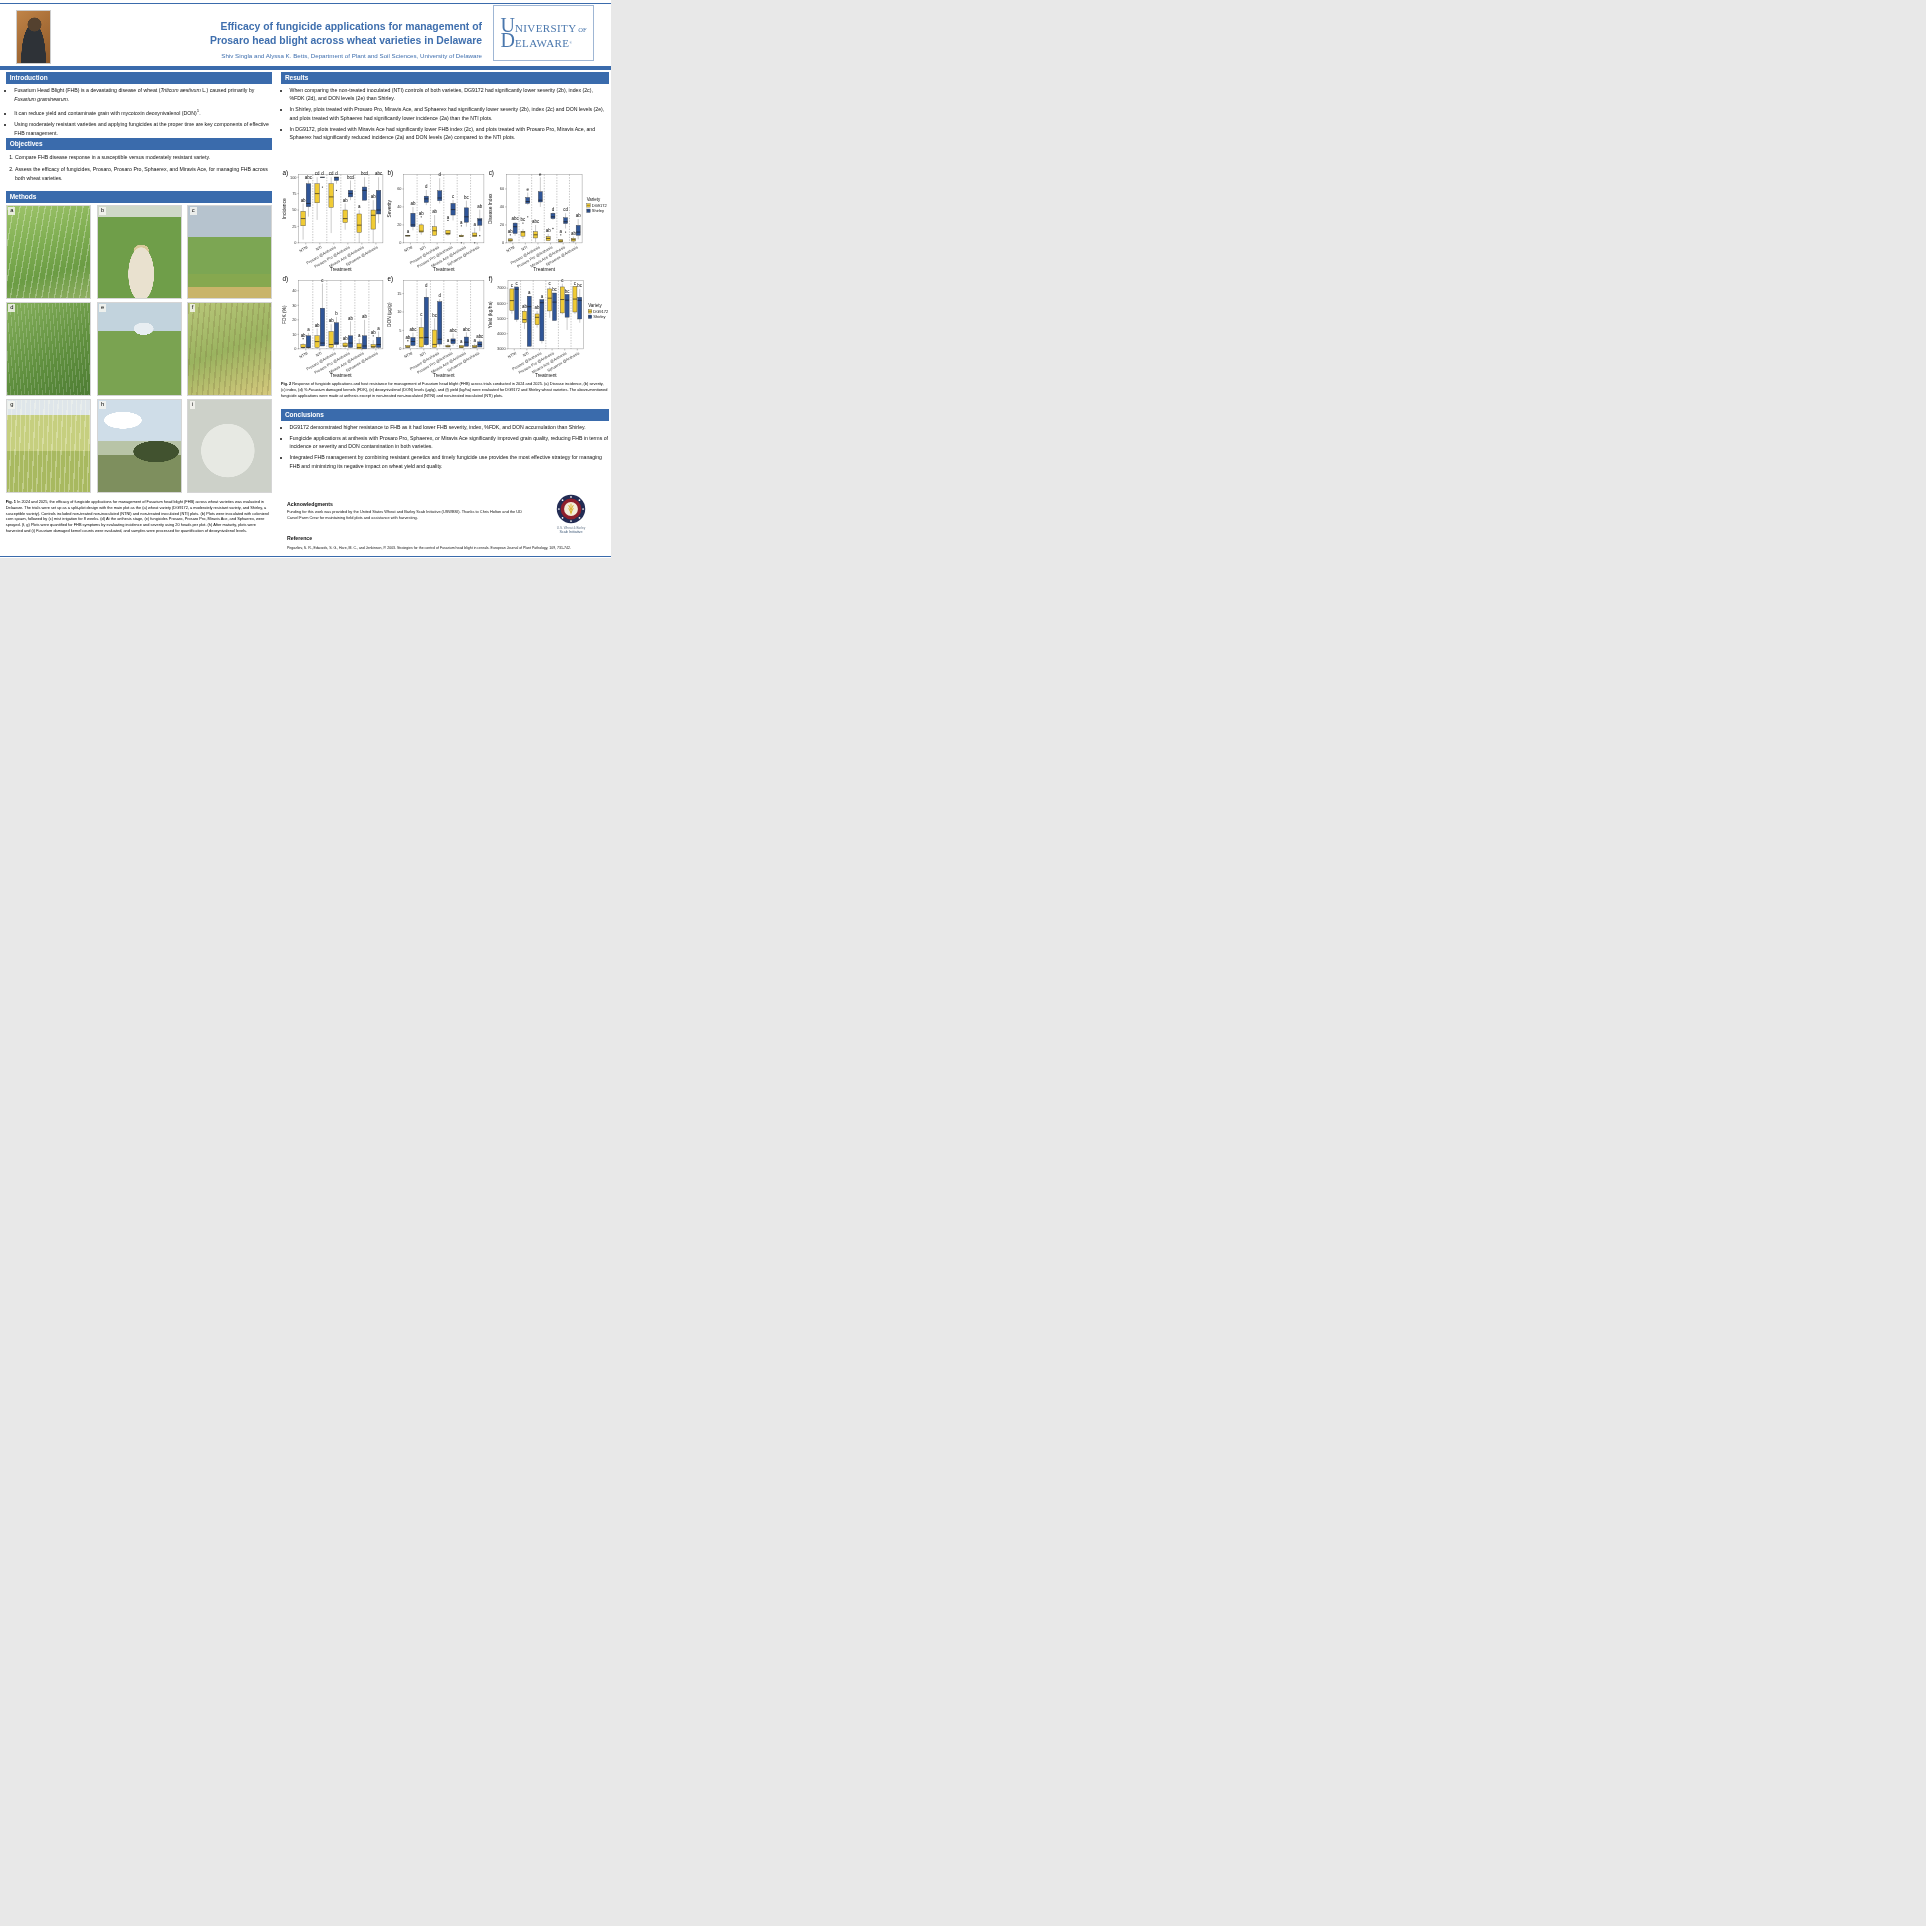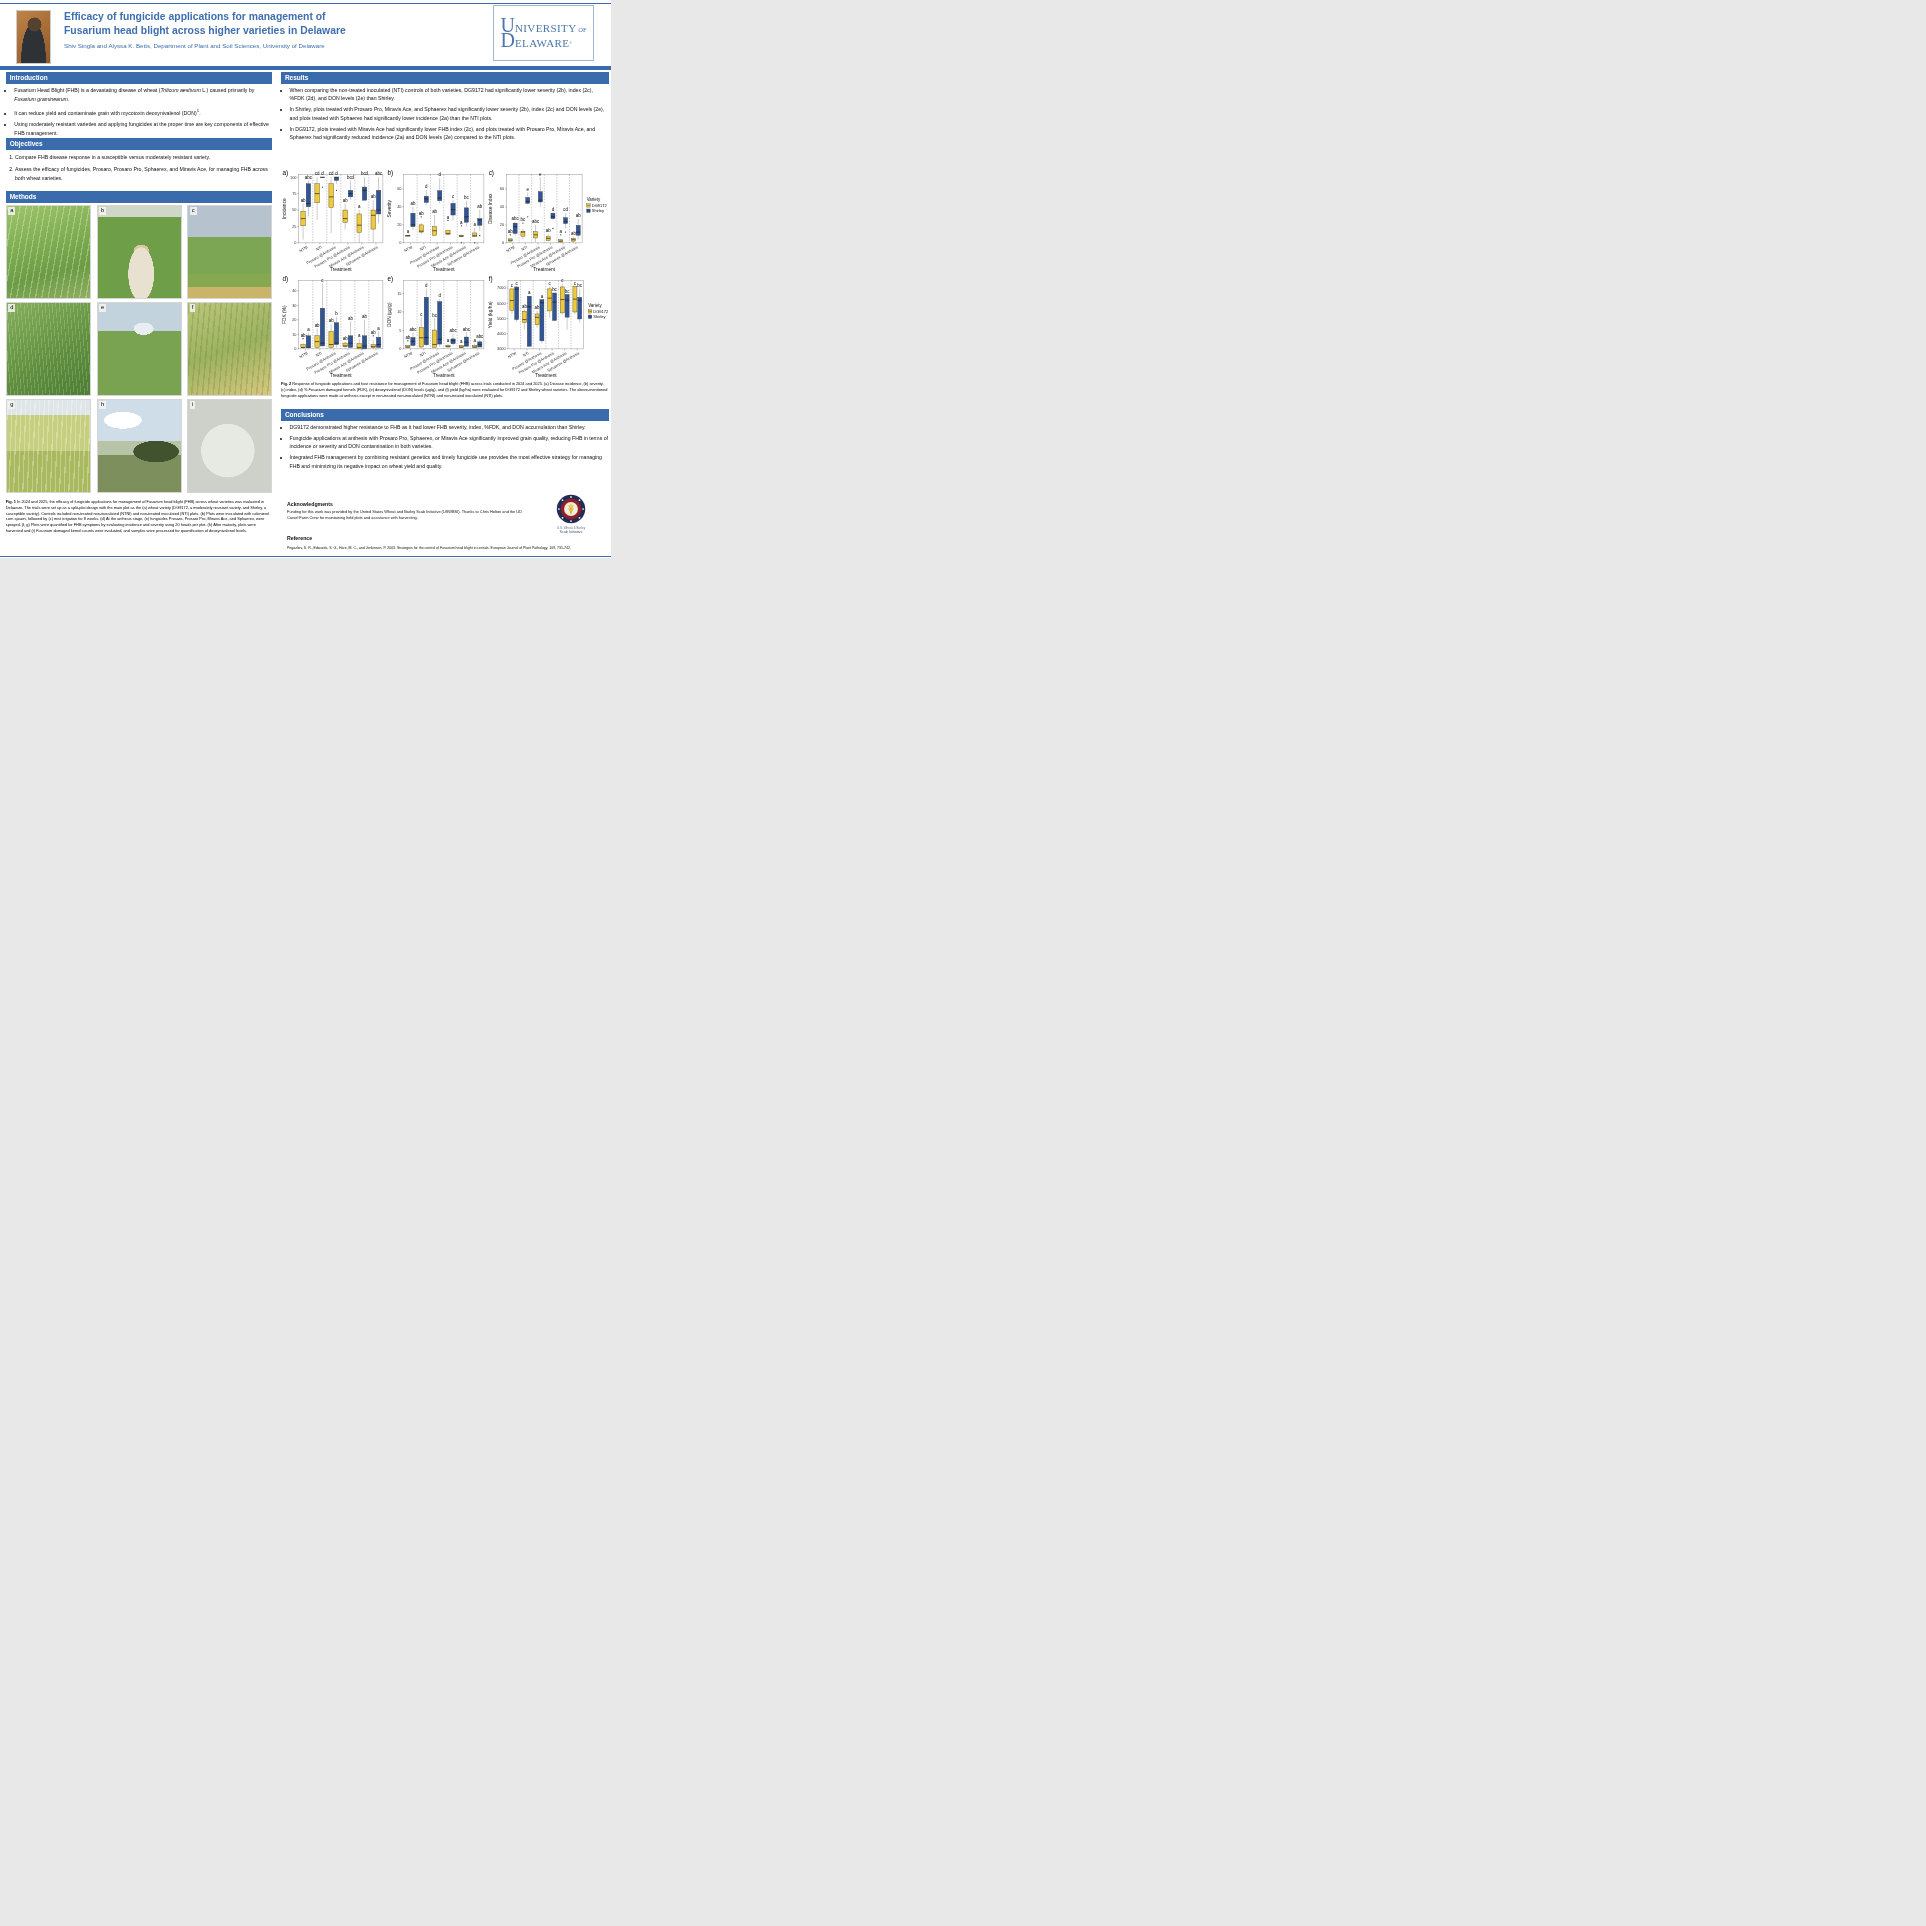--- a/index.html
+++ b/index.html
@@ -6,21 +6,21 @@
   #poster{position:relative;width:611px;height:558px;background:#ffffff;
     font-family:"Liberation Sans",sans-serif;color:#111;overflow:hidden;}
   .rule{position:absolute;left:0;width:611px;background:#3a6bac;}
   
   .author-photo{position:absolute;left:16px;top:10px;width:33px;height:52px;
     background:
       radial-gradient(circle at 53% 26%, #54412f 0 16%, transparent 17%),
       radial-gradient(ellipse at 50% 92%, #2e3237 0 52%, transparent 53%),
       linear-gradient(140deg,#c08448 0%,#a96f38 45%,#8e5a2b 100%);
     border:0.4px solid #ccc;}
-  .title-wrap{position:absolute;left:64px;top:10px;width:418px;text-align:left;}
+  .title-wrap{position:absolute;left:64px;top:20px;width:418px;text-align:right;}
   .title{font-size:10.4px;font-weight:bold;color:#3f6fae;line-height:1.3;}
   .authors{font-size:6.2px;color:#3f6fae;margin-top:4.6px;}
   .ud-box{position:absolute;left:493px;top:5.4px;width:99px;height:54px;border:0.8px solid #9fb6d4;
     background:#fff;display:flex;align-items:center;justify-content:center;}
   .udlogo{font-family:"Liberation Serif",serif;color:#4a77ad;line-height:0.78;text-align:left;}
   .udlogo .big{font-size:20px;}
   .udlogo .small{font-size:11px;letter-spacing:0.4px;}
   .udlogo .of{font-size:6.5px;}
   .udlogo .reg{font-size:3.1px;vertical-align:super;}
   
@@ -78,21 +78,21 @@
 <body>
 
 <div id="poster">
 
   <div class="rule" style="top:3.1px;height:1.2px;"></div>
 
   <div class="author-photo"></div>
   <div class="title-wrap">
     <div class="title">
       <span>Efficacy of fungicide applications for management of</span><br>
-      <span>Fusarium head blight across higher varieties in Delaware</span>
+      <span>Prosaro head blight across wheat varieties in Delaware</span>
     </div>
     <div class="authors">Shiv Singla and Alyssa K. Betts, Department of Plant and Soil Sciences, University of Delaware</div>
   </div>
   <div class="ud-box">
     <div class="udlogo">
       <span class="big">U</span><span class="small">NIVERSITY</span><span class="of"> OF</span><br>
       <span class="big">D</span><span class="small">ELAWARE</span><span class="reg">®</span>
     </div>
   </div>
 

